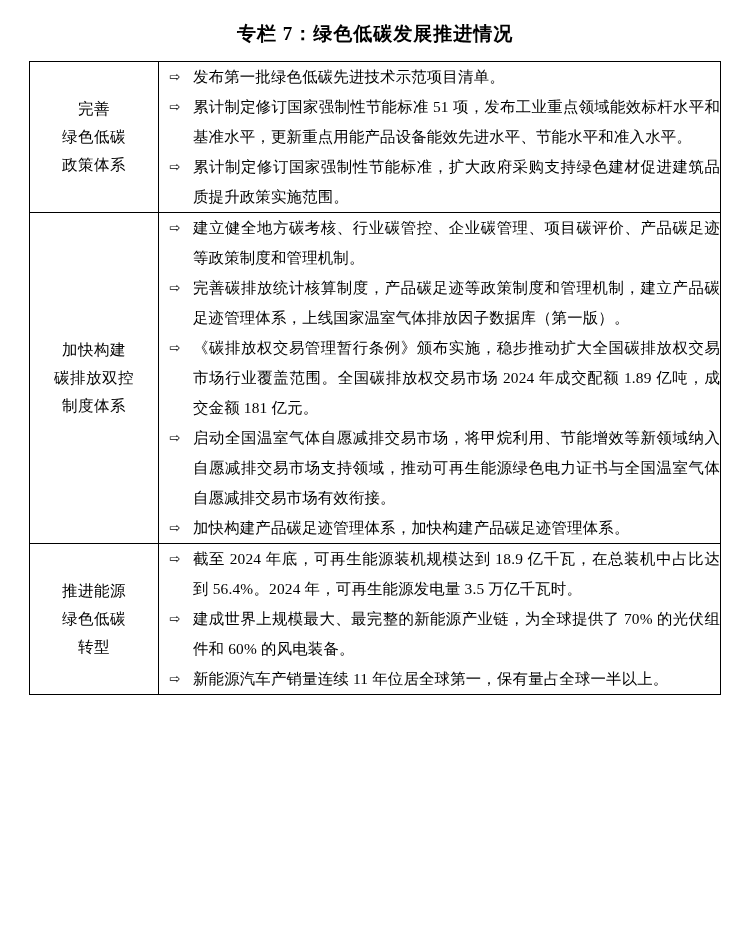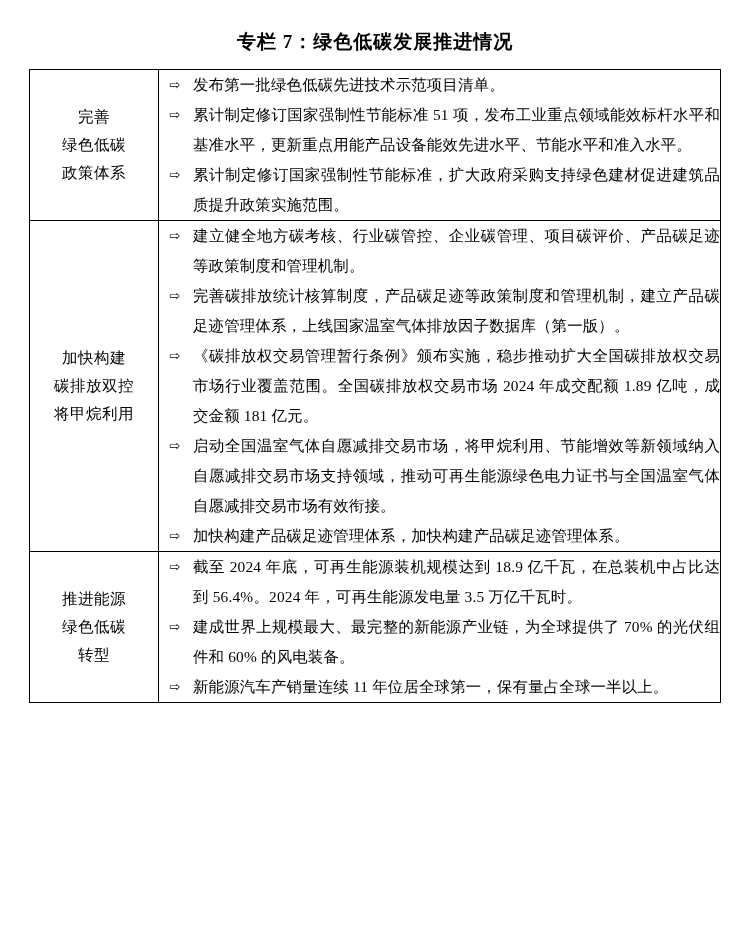--- a/index.html
+++ b/index.html
@@ -11,21 +11,21 @@
     width: 750px;
     height: 926px;
     font-family: "Liberation Serif", "DejaVu Serif", serif;
     color: #000000;
     position: relative;
   }
   .page {
     width: 750px;
     height: 708px;
     box-sizing: border-box;
-    padding: 12px;
+    padding: 4px;
     position: relative;
   }
   .doc-title {
     text-align: center;
     font-size: 19px;
     font-weight: bold;
     letter-spacing: 1px;
     padding-top: 17px;
     padding-bottom: 14px;
     font-family: "Liberation Serif", "DejaVu Serif", serif;
@@ -109,21 +109,21 @@
               <span class="bullet-icon">⇨</span>
               <span>累计制定修订国家强制性节能标准，扩大政府采购支持绿色建材促进建筑品质提升政策实施范围。</span>
             </li>
           </ul>
         </td>
       </tr>
       <tr>
         <td class="cat-cell">
           <span class="cat-line">加快构建</span>
           <span class="cat-line">碳排放双控</span>
-          <span class="cat-line">将甲烷利用</span>
+          <span class="cat-line">制度体系</span>
         </td>
         <td class="items-cell">
           <ul class="items">
             <li>
               <span class="bullet-icon">⇨</span>
               <span>建立健全地方碳考核、行业碳管控、企业碳管理、项目碳评价、产品碳足迹等政策制度和管理机制。</span>
             </li>
             <li>
               <span class="bullet-icon">⇨</span>
               <span>完善碳排放统计核算制度，产品碳足迹等政策制度和管理机制，建立产品碳足迹管理体系，上线国家温室气体排放因子数据库（第一版）。</span>

